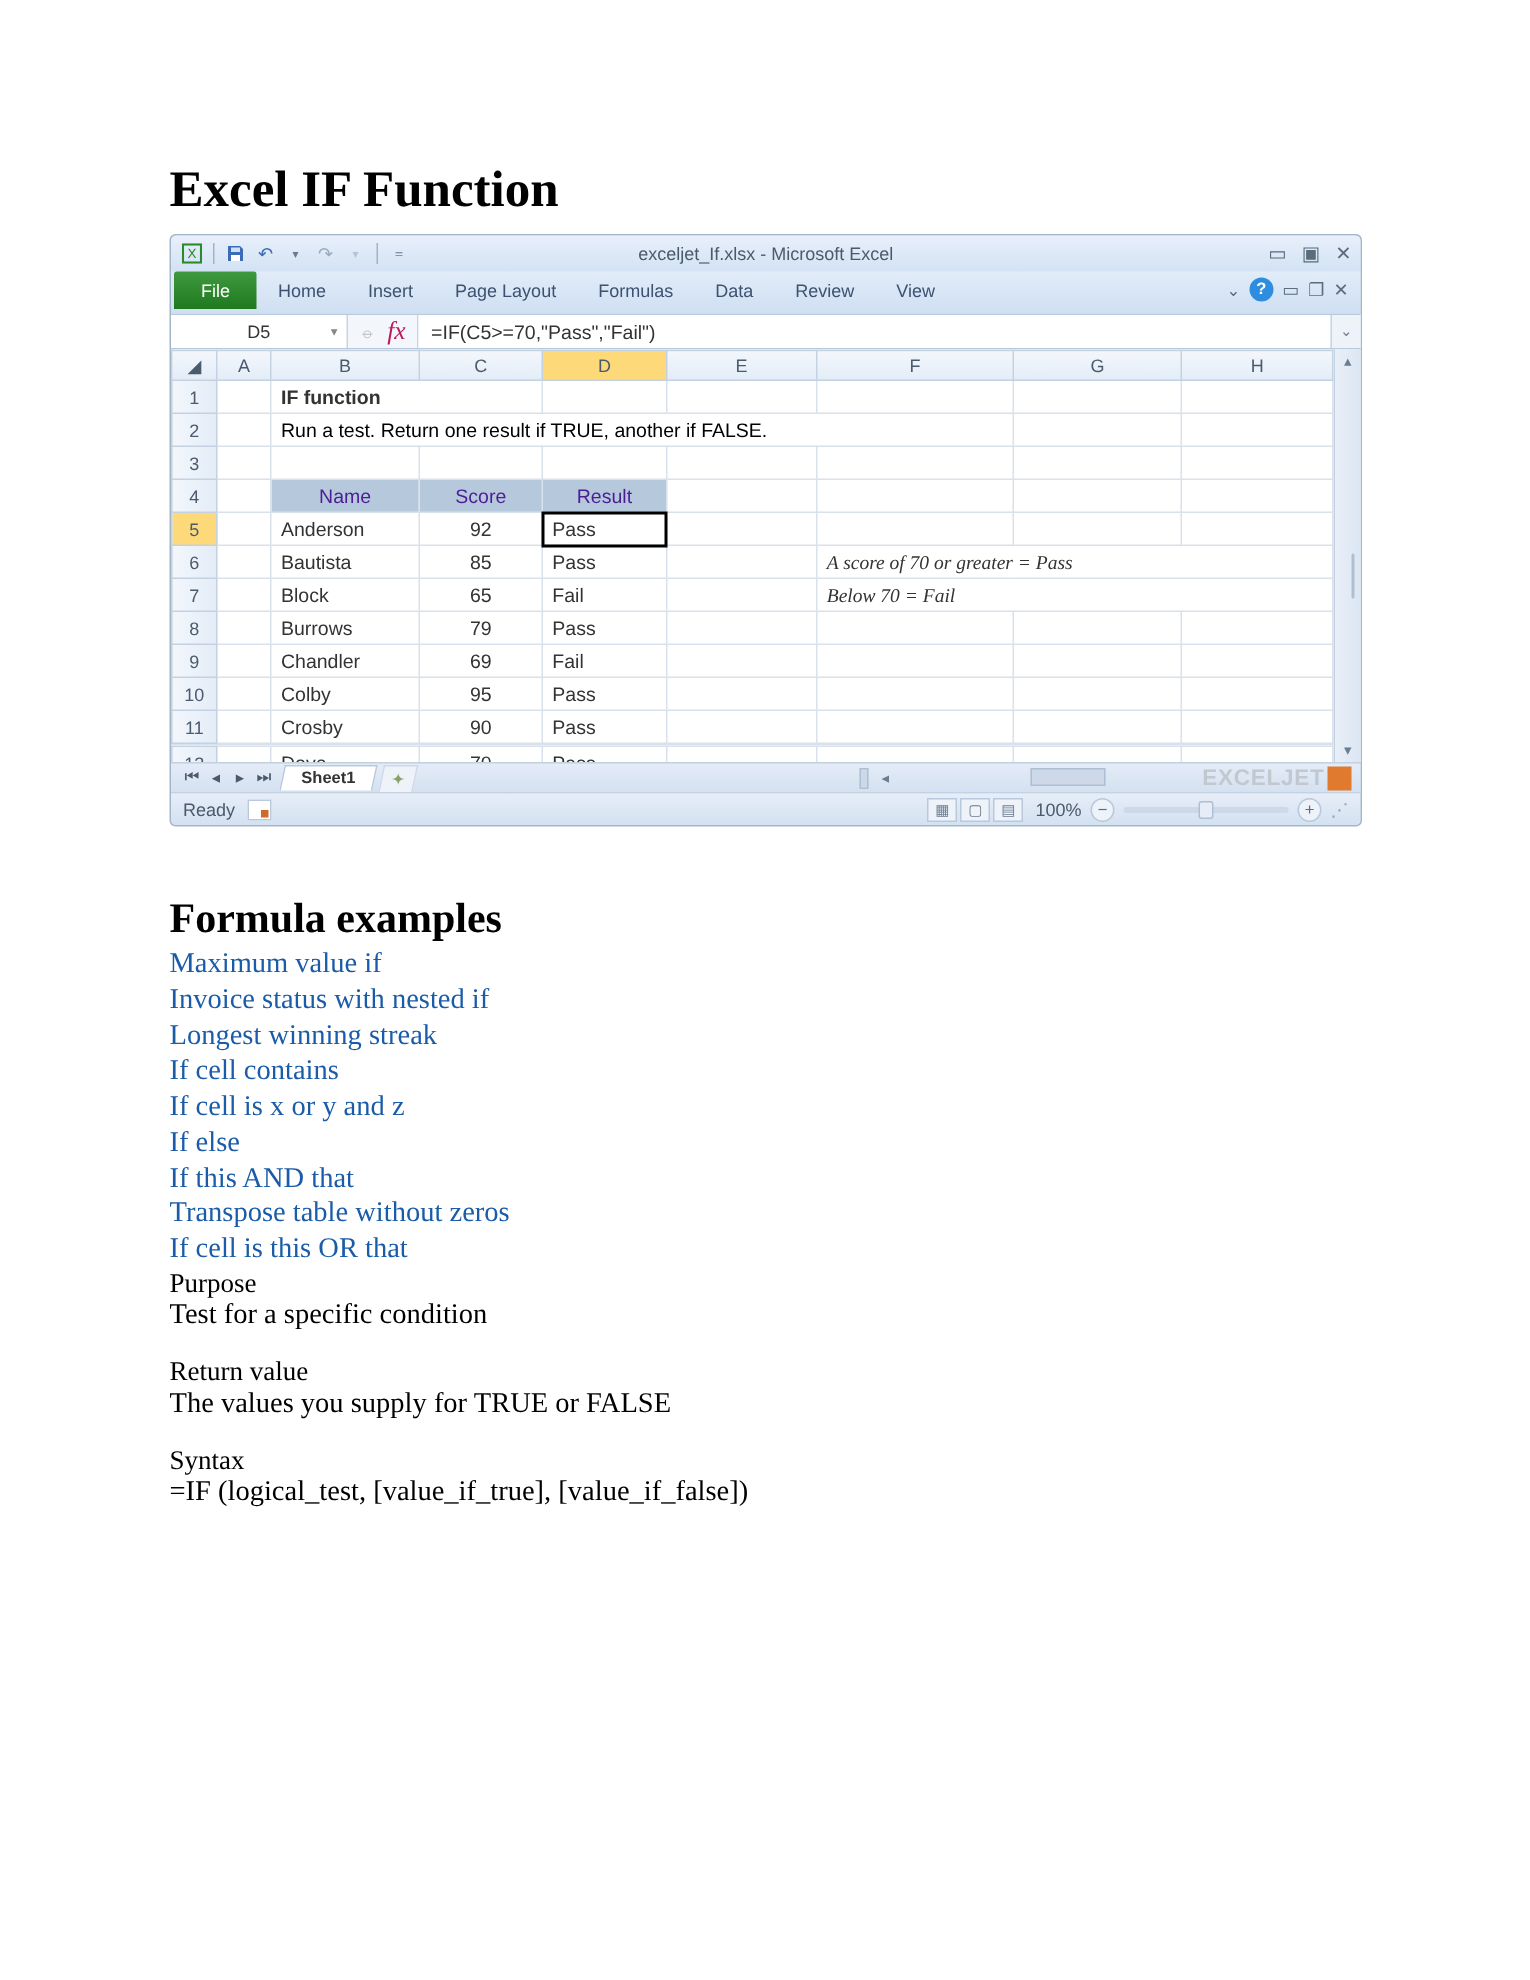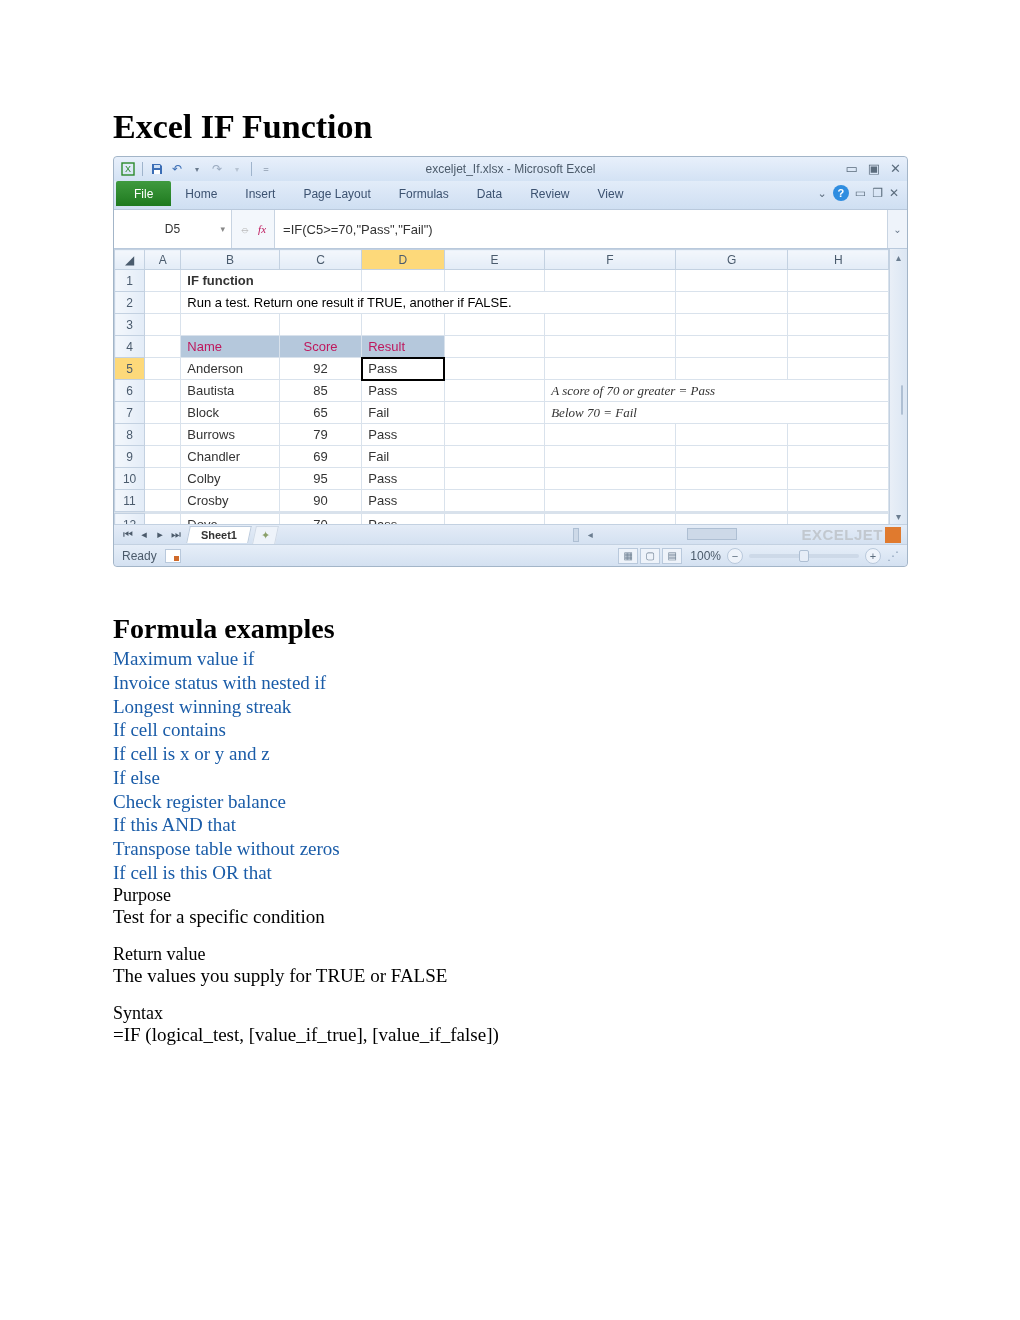--- a/index.html
+++ b/index.html
@@ -57,40 +57,40 @@
     font-size: 12px;
     border-top-left-radius: 2px;
     border-top-right-radius: 2px;
     margin-left: 2px;
   }
   .ribbon-tab { padding: 6px 14px 5px; color: #3c5270; font-size: 12px; cursor: default; }
   .ribbon-right { position: absolute; right: 8px; top: 4px; display: flex; align-items: center; gap: 6px; color: #5b6c7d; }
   .help-circle { width: 16px; height: 16px; background: #2f8de0; color: #fff; border-radius: 50%; display: inline-flex; align-items: center; justify-content: center; font-size: 11px; font-weight: bold; }
 
   .formula-bar {
-    height: 40px;
+    height: 24px;
     background: #f0f4fa;
     border-top: 1px solid #b9c9dc;
     border-bottom: 1px solid #b9c9dc;
     display: flex;
     align-items: stretch;
   }
   .name-box {
     width: 118px;
     display: flex;
     align-items: center;
     justify-content: center;
     background: #fff;
     border-right: 1px solid #c8d4e2;
     font-size: 12px;
     position: relative;
   }
   .name-box .dropdown-caret { position: absolute; right: 6px; color: #888; font-size: 9px; }
   .fx-group { display: flex; align-items: center; padding: 0 8px; border-right: 1px solid #c8d4e2; gap: 8px; background:#f3f7fc;}
-  .fx-label { font-style: italic; font-family: "Times New Roman", serif; font-size: 11px; color: #be185d; }
+  .fx-label { font-style: italic; font-family: "Times New Roman", serif; font-size: 17px; color: #be185d; }
   .formula-input { flex: 1; display: flex; align-items: center; padding-left: 8px; background: #fff; font-size: 13px; }
   .formula-expand { width: 20px; display:flex; align-items:center; justify-content:center; background:#eef3fa; border-left:1px solid #c8d4e2; color:#6a7a8d; font-size:10px;}
 
   .sheet-area { display: flex; background: #fff; }
   .grid-wrap { flex: 1; overflow: hidden; position: relative; }
   table.sheet { border-collapse: collapse; width: 100%; table-layout: fixed; }
   .col-hdr th {
     background: linear-gradient(#f3f7fc, #e3ecf7);
     border: 1px solid #c3d1e1;
     font-weight: normal;
@@ -113,21 +113,21 @@
   td.cell {
     border: 1px solid #d9e2ec;
     height: 22px;
     padding: 0 6px;
     font-size: 13px;
     color: #333;
     white-space: nowrap;
     overflow: visible;
   }
   td.center { text-align: center; }
-  td.hdr-cell { background: #b5c8dc; font-weight: normal; color: #be185d; }
+  td.hdr-cell { background: #b5c8dc; font-weight: normal; color: #4c1d95; text-align: center; }
   td.bold { font-weight: bold; }
   td.italic { font-style: italic; font-family: Liberation Serif, serif; }
   td.gray { color: #000000; }
   .selected-cell { outline: 2px solid #000; outline-offset: -1px; background:#fff; }
 
   .vscroll {
     width: 18px;
     background: linear-gradient(to right,#e9eff7,#dbe6f3);
     border-left: 1px solid #c3d1e1;
     display: flex;
@@ -479,21 +479,20 @@
 </div>
 
 <h2>Formula examples</h2>
 <div class="link-list">
   <a href="#">Maximum value if</a>
   <a href="#">Invoice status with nested if</a>
   <a href="#">Longest winning streak</a>
   <a href="#">If cell contains</a>
   <a href="#">If cell is x or y and z</a>
   <a href="#">If else</a>
-  <a href="#">Check register balance</a>
   <a href="#">If this AND that</a>
   <a href="#">Transpose table without zeros</a>
   <a href="#">If cell is this OR that</a>
 </div>
 
 <div class="section-label">Purpose</div>
 <div class="section-text">Test for a specific condition</div>
 
 <div class="section-label">Return value</div>
 <div class="section-text">The values you supply for TRUE or FALSE</div>

